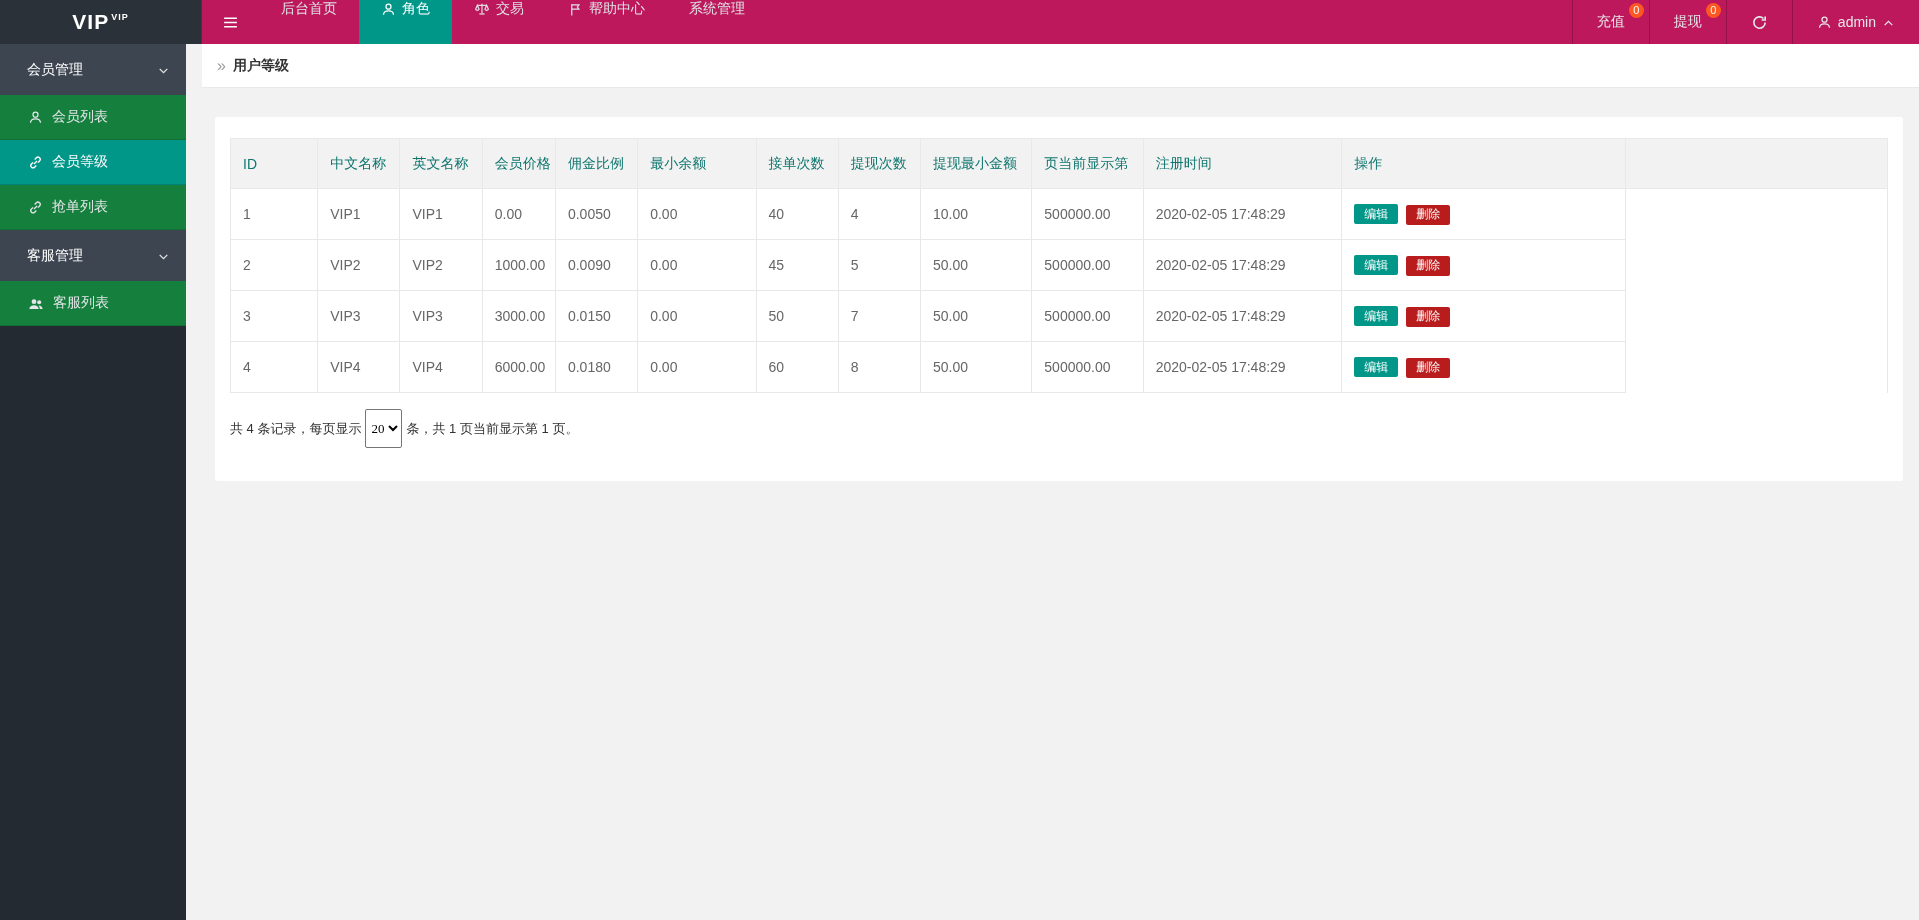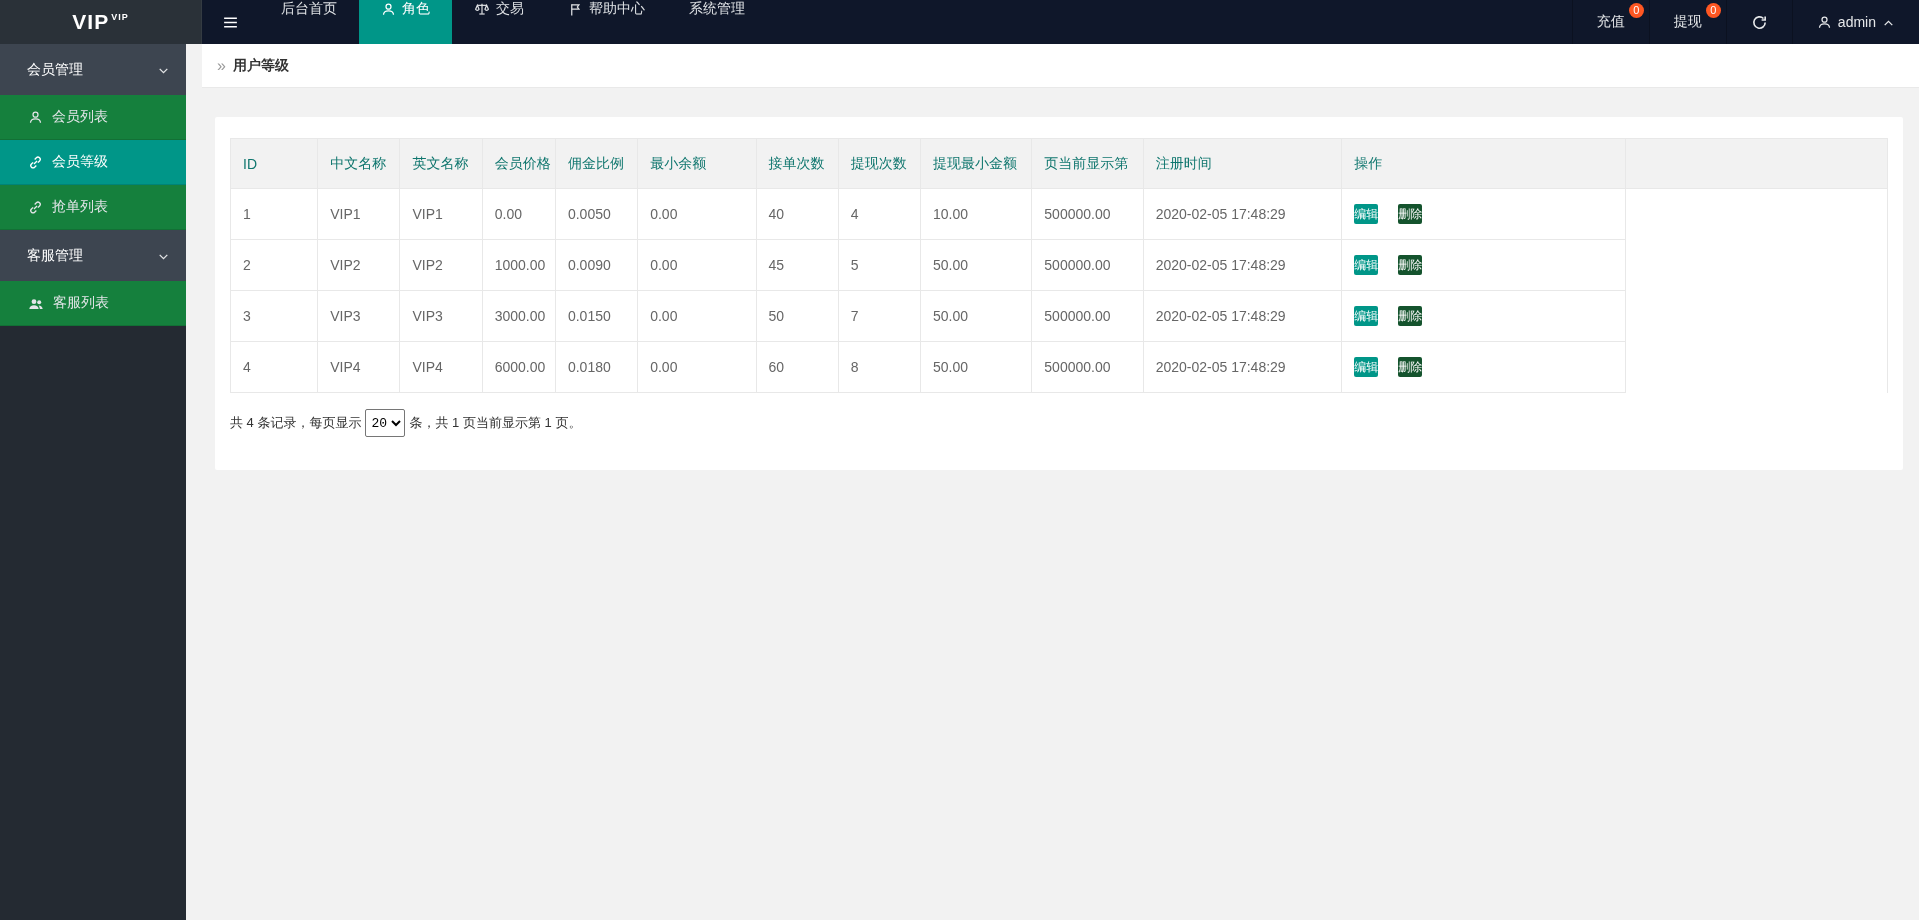--- a/index.html
+++ b/index.html
@@ -2,21 +2,21 @@
 <html><head>
 <meta charset="utf-8">
 <style>
   * { box-sizing: border-box; margin: 0; padding: 0; }
   html,body { width:1919px; height:920px; overflow:hidden;
     font-family:"Liberation Sans","DejaVu Sans",sans-serif; font-size:14px; background:#f2f2f2;}
   svg { vertical-align:middle; }
 
   
   .topbar { position:absolute; left:0; top:0; width:1919px; height:44px;
-    background:#0f172a; display:flex; align-items:stretch; color:#e6e8ea; z-index:10;}
+    background:#be185d; display:flex; align-items:stretch; color:#e6e8ea; z-index:10;}
   .logo { width:202px; display:flex; align-items:center; justify-content:center;
     color:#fff; font-size:21px; font-weight:bold; letter-spacing:1px;
     border-right:1px solid rgba(255,255,255,.05); background:#2a3138;}
   .logo sup { font-size:9px; font-weight:bold; margin-left:2px; margin-top:-10px;}
   .burger { display:flex; align-items:center; padding:0 20px; cursor:pointer; color:#fff;}
   .nav { display:flex; align-items:stretch; }
   .nav-item { display:flex; gap:6px; padding:0 22px; cursor:pointer;
     color:#dfe2e5; font-size:14px;}
   .nav-item.active { background:#009688; color:#fff; }
   .topbar-right { margin-left:auto; display:flex; align-items:stretch; }
@@ -44,29 +44,29 @@
   .crumb-title { font-weight:bold; font-size:14px; color:#333; }
 
   .card { background:#fff; border-radius:2px; margin:29px 16px 0 13px; padding:21px 15px 33px 15px; }
 
   table { border-collapse:collapse; width:100%; table-layout:fixed; }
   th, td { border:1px solid #e8e8e8; text-align:left; padding:0 12px; font-weight:normal;
     overflow:hidden; white-space:nowrap;}
   th { background:#f2f2f2; color:#0f766e; height:50px; }
   td { color:#666; height:51px; background:#fff; }
   td.filler { border-bottom:none; }
-  .btn { display:inline-block; color:#fff; font-size:12px; line-height:20px; padding:0 0;
-    border:none; border-radius:2px; cursor:pointer; margin-right:20px;
+  .btn { display:inline-block; color:#fff; font-size:12px; line-height:20px; padding:0 10px;
+    border:none; border-radius:2px; cursor:pointer; margin-right:8px;
     font-family:inherit;}
   .btn-edit { background:#009688; }
-  .btn-del { background:#14532d; }
+  .btn-del { background:#b91c1c;font-family:Liberation Mono, monospace; }
 
   .pager { margin-top:16px; color:#333; font-size:13px; display:flex; align-items:center; gap:4px;}
   .pager select { font-size:13px; padding:1px 1px; border:1px solid #767676; border-radius:2px;
-    background:#fff; color:#000; height:28px; font-family:Liberation Mono, monospace;}
+    background:#fff; color:#000; height:39px; font-family:Liberation Serif, serif;}
 </style>
 </head>
 <body>
 
 <div class="topbar">
   <div class="logo">
     <span>VIP</span>
     <sup>VIP</sup>
   </div>
   <div class="burger">

